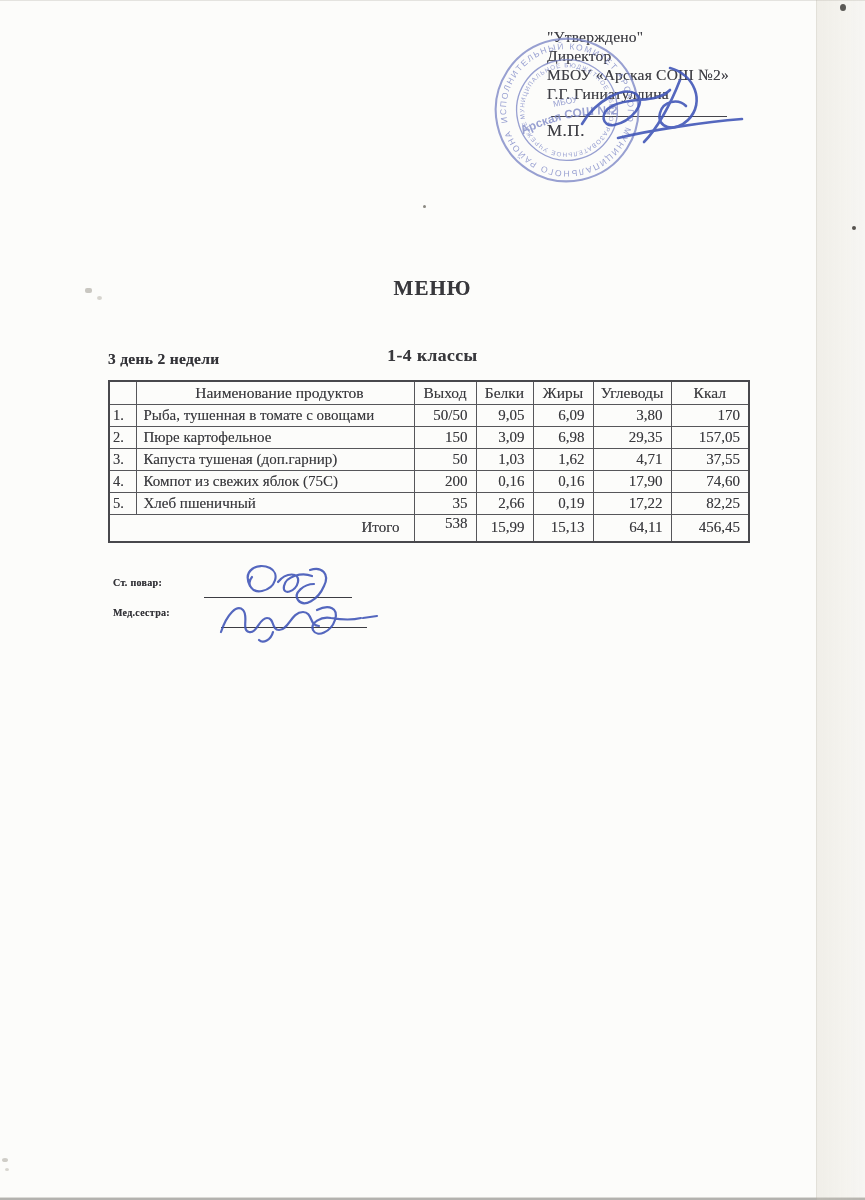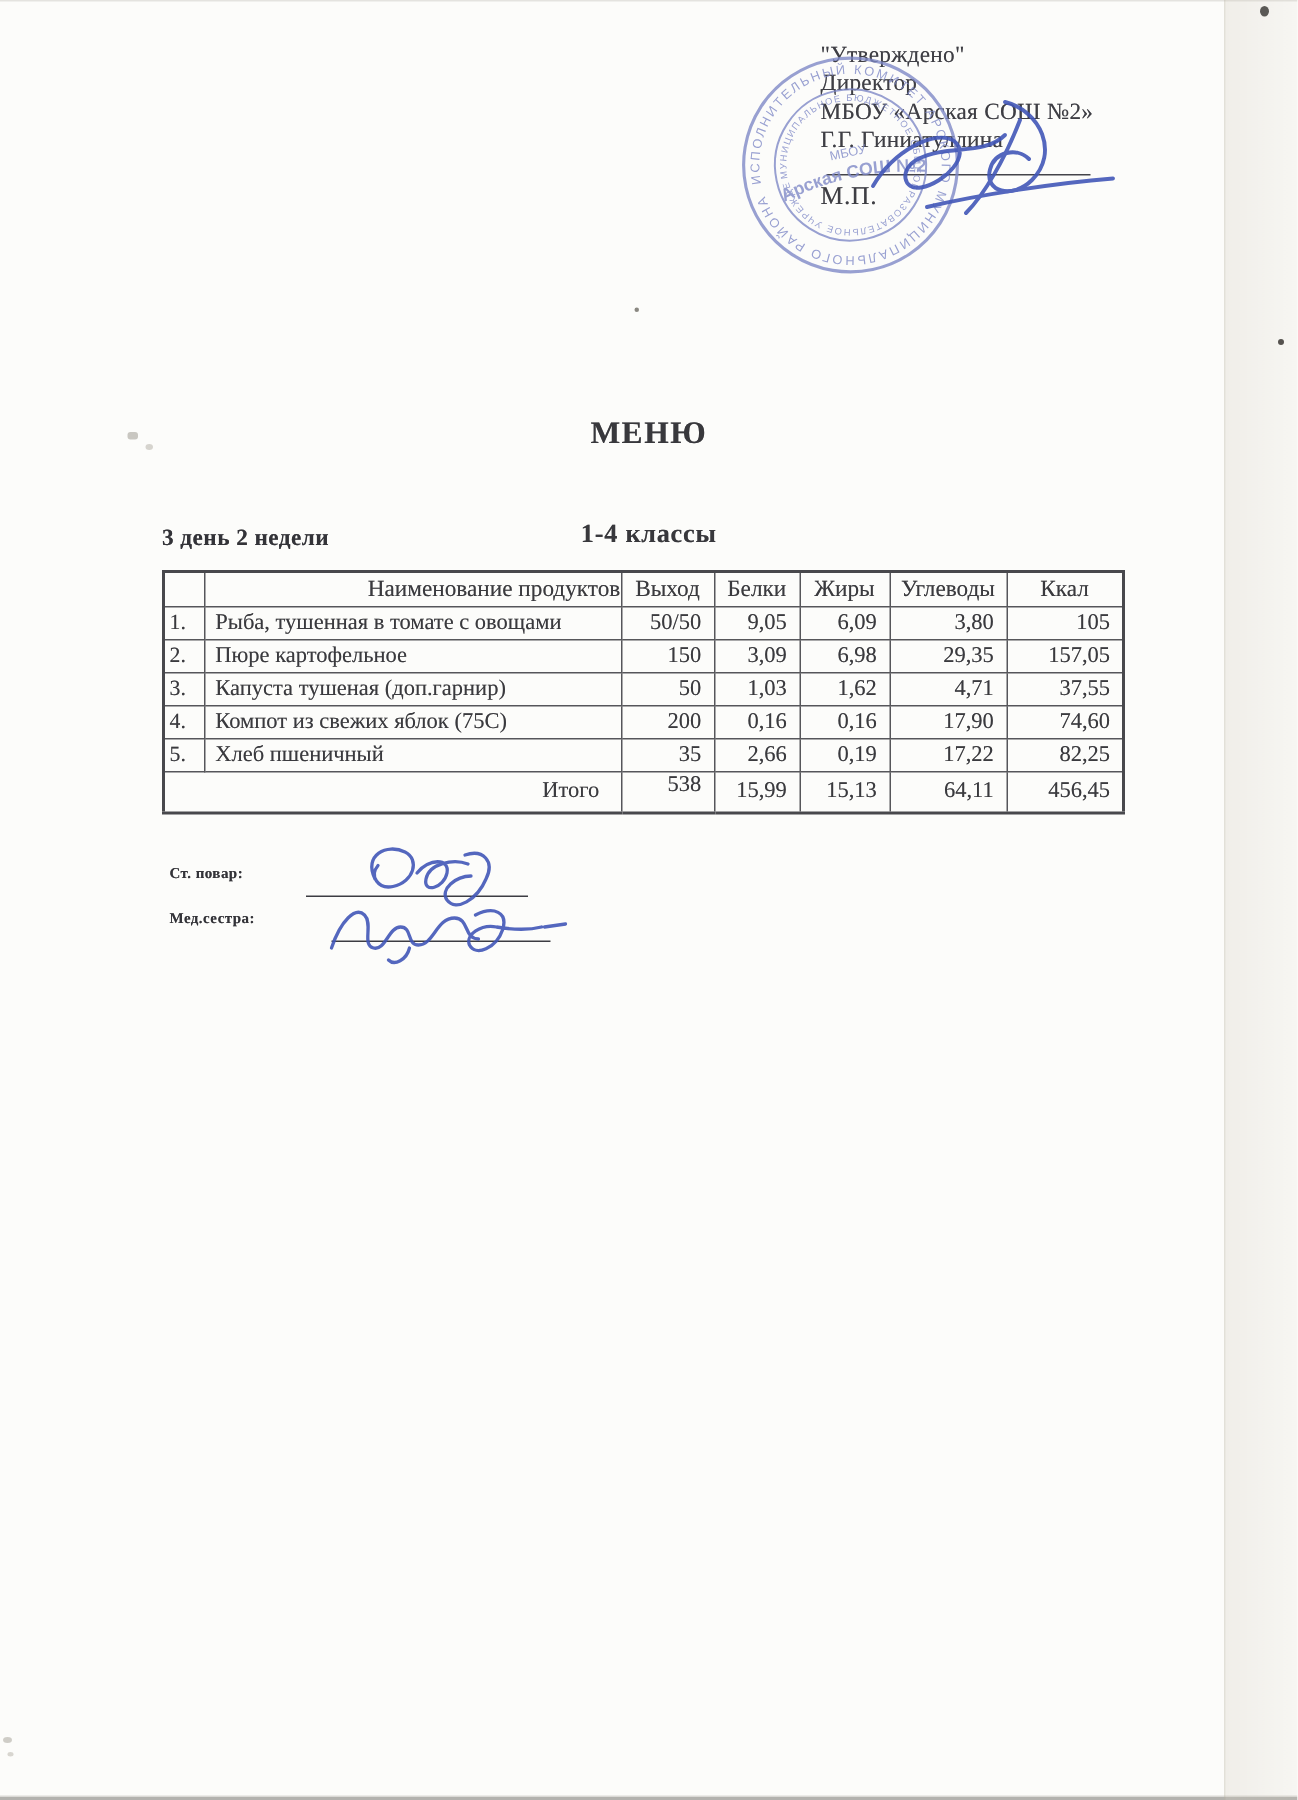--- a/index.html
+++ b/index.html
@@ -69,21 +69,21 @@
   
   .menu-table-wrap { position:absolute; left:108px; top:380px; }
   table.menu {
     border-collapse:collapse; table-layout:fixed; width:640px;
     font-size:15px; color:#3a3a3e;
     text-shadow:0 0 .4px rgba(58,58,62,.5);
   }
   table.menu { border:2px solid #48484c; }
   table.menu th, table.menu td { border:1px solid #56565a; overflow:hidden; white-space:nowrap; }
   table.menu th { font-weight:normal; font-size:15.5px; height:23px; text-align:center; }
-  table.menu th.name-h { text-align:right; padding-left:9px; }
+  table.menu th.name-h { text-align:center; padding-left:9px; }
   table.menu td { height:22px; vertical-align:middle; }
   td.num-cell { text-align:left; padding-left:3px; vertical-align:top; font-size:14.5px; }
   td.name-cell { padding-left:7px; }
   td.val-cell { text-align:right; padding-right:8px; }
   tr.total-row td { height:28px; border-bottom:2px solid #48484c;text-align:right; }
   td.total-label-cell { text-align:right; padding-right:14px; }
 
   
   .bottom-label {
     position:absolute; font-size:10px; font-weight:bold; color:#333338;
@@ -172,21 +172,21 @@
       </tr>
     </thead>
     <tbody>
       <tr>
         <td class="num-cell">1.</td>
         <td class="name-cell">Рыба, тушенная в томате с овощами</td>
         <td class="val-cell">50/50</td>
         <td class="val-cell">9,05</td>
         <td class="val-cell">6,09</td>
         <td class="val-cell">3,80</td>
-        <td class="val-cell">105</td>
+        <td class="val-cell">170</td>
       </tr>
       <tr>
         <td class="num-cell">2.</td>
         <td class="name-cell">Пюре картофельное</td>
         <td class="val-cell">150</td>
         <td class="val-cell">3,09</td>
         <td class="val-cell">6,98</td>
         <td class="val-cell">29,35</td>
         <td class="val-cell">157,05</td>
       </tr>

